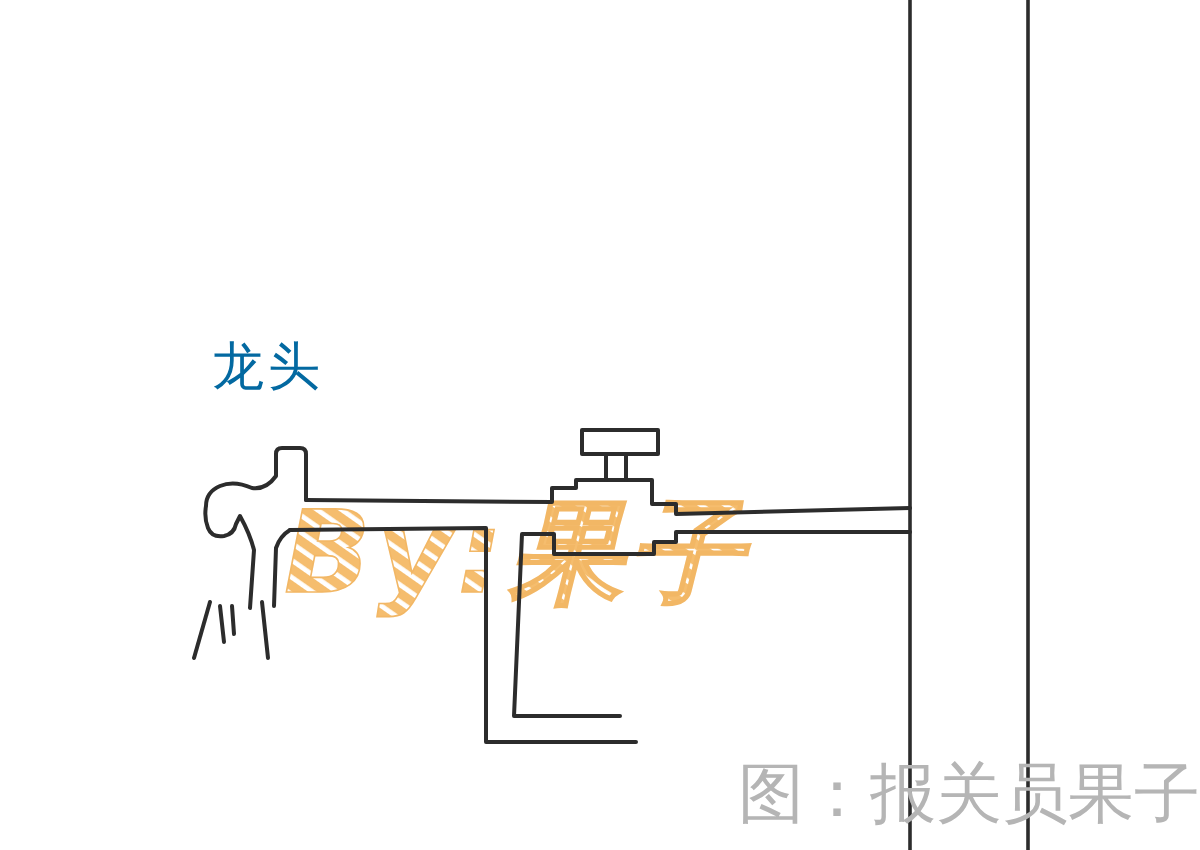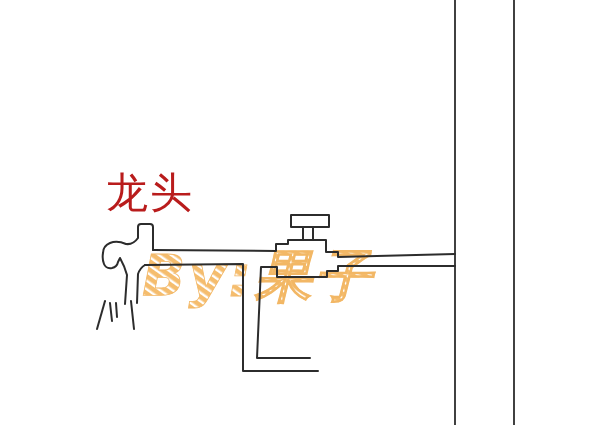--- a/index.html
+++ b/index.html
@@ -2,23 +2,23 @@
 <html><head>
 <meta charset="utf-8">
 <style>
   html,body{margin:0;padding:0;background:#ffffff;}
   .stage{
     position:relative;width:600px;height:425px;background:#ffffff;
     overflow:hidden;font-family:"Liberation Sans", sans-serif;
   }
   .stage svg{position:absolute;left:0;top:0;z-index:2;}
   .label{
-    position:absolute;z-index:3;color:#b91c1c;
-    font-family:Liberation Serif, serif;
-    font-size:42px;line-height:1;letter-spacing:2px;white-space:nowrap;
+    position:absolute;z-index:3;color:#0369a1;
+    font-family:Liberation Mono, monospace;
+    font-size:26px;line-height:1;letter-spacing:2px;white-space:nowrap;
   }
   .label-faucet{left:106px;top:172px;}
   .label-valve{left:271px;top:170px;}
   .caption{
     position:absolute;z-index:4;left:369px;top:380px;
     color:#b5b5b5;font-size:33px;line-height:1.05;letter-spacing:0px;
     font-family:"Liberation Sans","DejaVu Sans",sans-serif;white-space:nowrap;
   }
 </style>
 </head>
@@ -59,14 +59,15 @@
       <path d="M105 301 L97 329"></path>
       <path d="M110 303 L112 321"></path>
       <path d="M116 303 L117 317"></path>
       <path d="M131 301 L134 329"></path>
     </g>
   </svg>
 
   <div class="label label-faucet">龙头</div>
 
 
+  <div class="caption">图：报关员果子</div>
 
 </div>
 
 </body></html>

